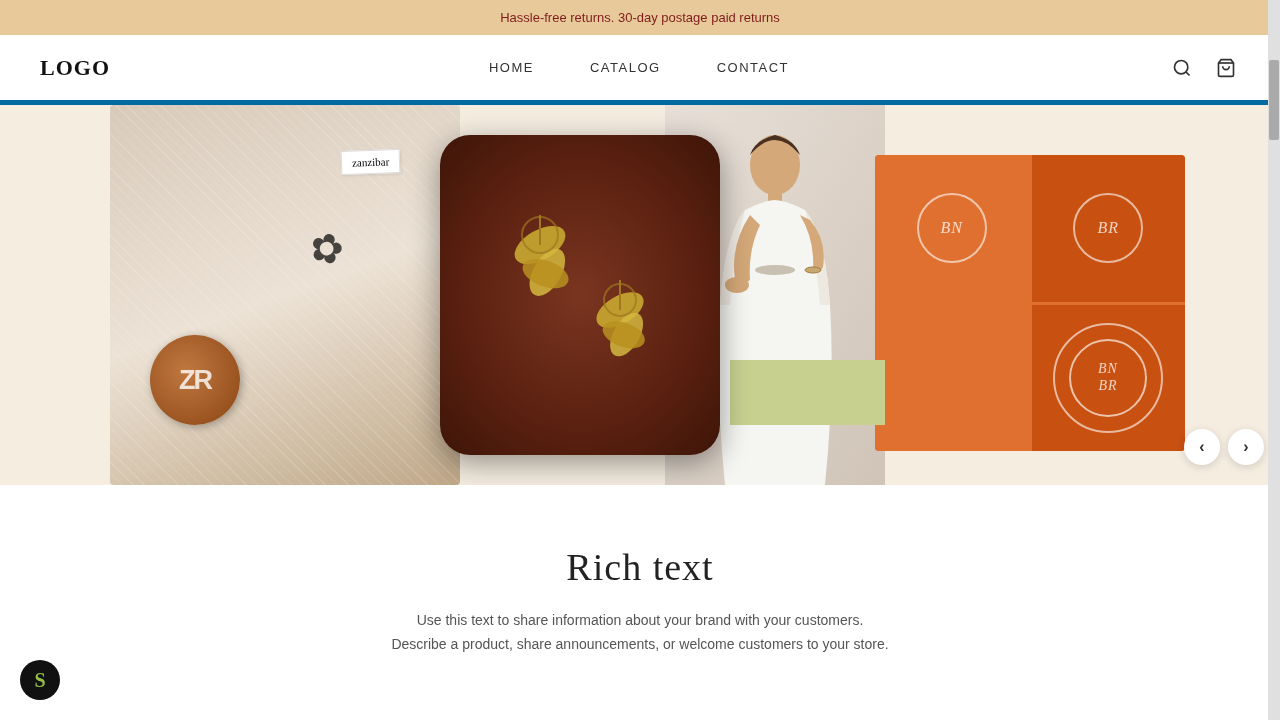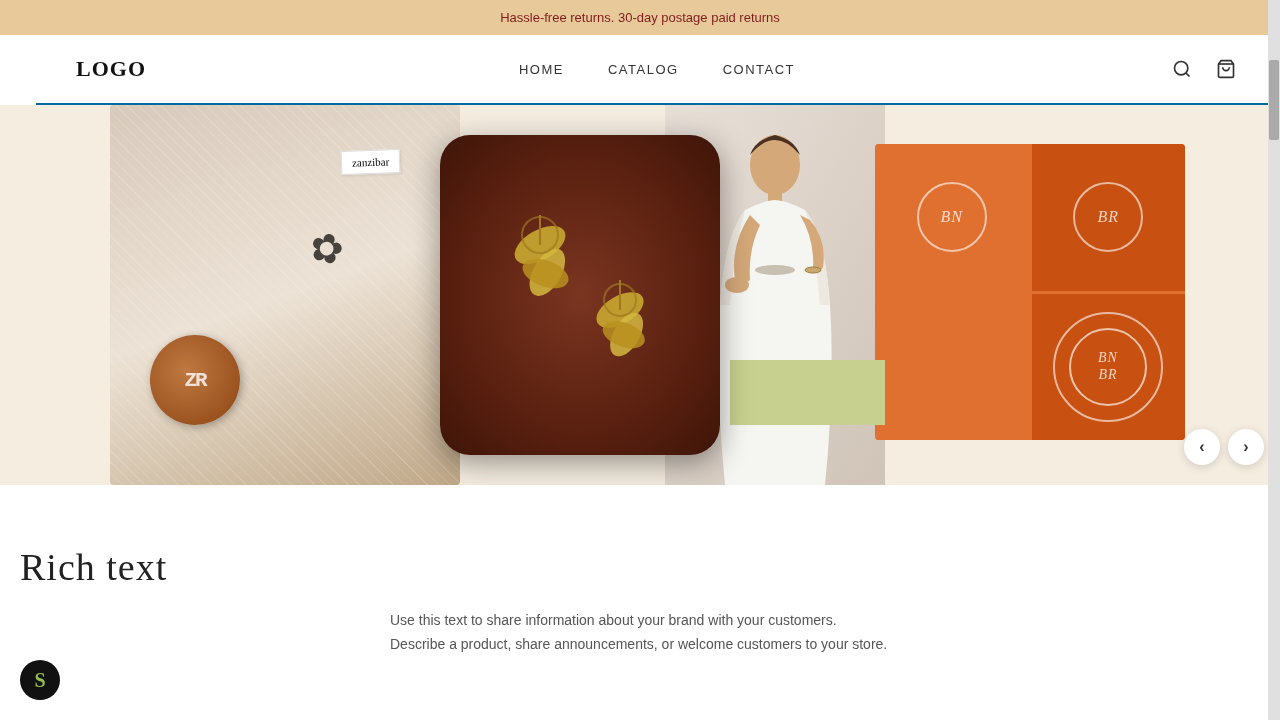--- a/index.html
+++ b/index.html
@@ -15,33 +15,32 @@
     }
 
     
     .header {
       display: flex;
       align-items: center;
       justify-content: space-between;
       padding: 0 40px;
       height: 70px;
       background: #fff;
-      border-bottom: 2px solid #0369a1;
-      margin-left: 36px;
+      border-bottom: 5px solid #0369a1;
     }
     .header-logo {
       font-size: 22px;
       font-weight: 900;
       letter-spacing: 1px;
       color: #111;
       font-family: 'Georgia', serif;
     }
     .header-nav {
       display: flex;
-      gap: 44px;
+      gap: 56px;
       align-items: center;
       text-align: right;
     }
     .header-nav a {
       text-decoration: none;
       color: #333;
       font-size: 13px;
       letter-spacing: 1.5px;
       font-weight: 500;
       cursor: pointer;
@@ -151,22 +150,22 @@
       background: radial-gradient(circle at 40% 40%, #c07840, #8b4513);
       border-radius: 50%;
       display: flex;
       align-items: center;
       justify-content: center;
       box-shadow: 2px 2px 8px rgba(0,0,0,0.3);
     }
 
     .wax-seal-text {
       color: rgba(255,255,255,0.8);
-      font-size: 21px;
-      font-family: Liberation Mono, monospace;
+      font-size: 27px;
+      font-family: Liberation Sans, sans-serif;
       font-weight: bold;
       letter-spacing: -2px;
     }
 
     .rose-element {
       position: absolute;
       top: 120px;
       left: 200px;
       font-size: 40px;
       opacity: 0.7;
@@ -218,21 +217,21 @@
       position: relative;
       display: flex;
       align-items: center;
       justify-content: center;
     }
 
     
     .slide-far-right {
       position: absolute;
       left: 875px;
-      top: 39px;
+      top: 50px;
       width: 310px;
       height: 296px;
       overflow: hidden;
       border-radius: 4px;
     }
 
     .boxes-grid {
       width: 100%;
       height: 100%;
       background: #e07030;
@@ -302,20 +301,21 @@
       color: #333;
       box-shadow: 0 2px 8px rgba(0,0,0,0.15);
       z-index: 20;
     }
     .carousel-btn-prev { right: 60px; }
     .carousel-btn-next { right: 16px; }
 
     
     .rich-text-section {
       padding: 60px 20px 40px;
+      text-align: center;
       background: #fff;
     }
 
     .rich-text-title {
       font-size: 38px;
       font-weight: 400;
       color: #222;
       margin-bottom: 20px;
       font-family: Georgia, serif;
       letter-spacing: 1px;

